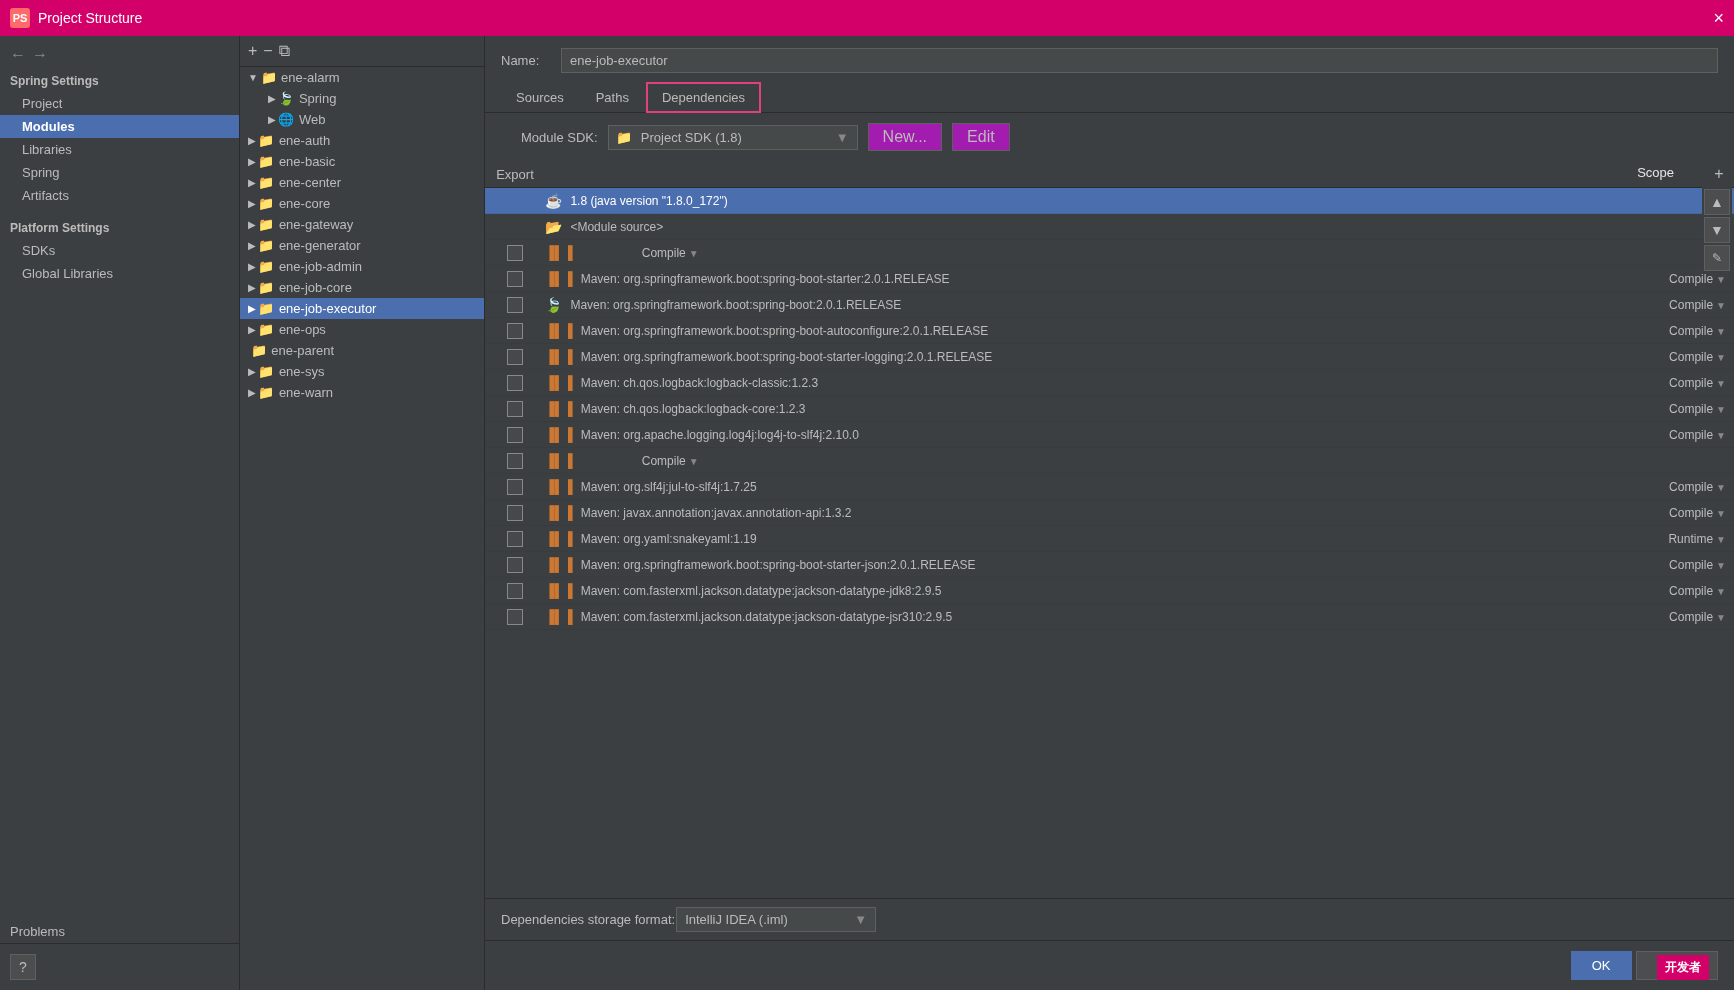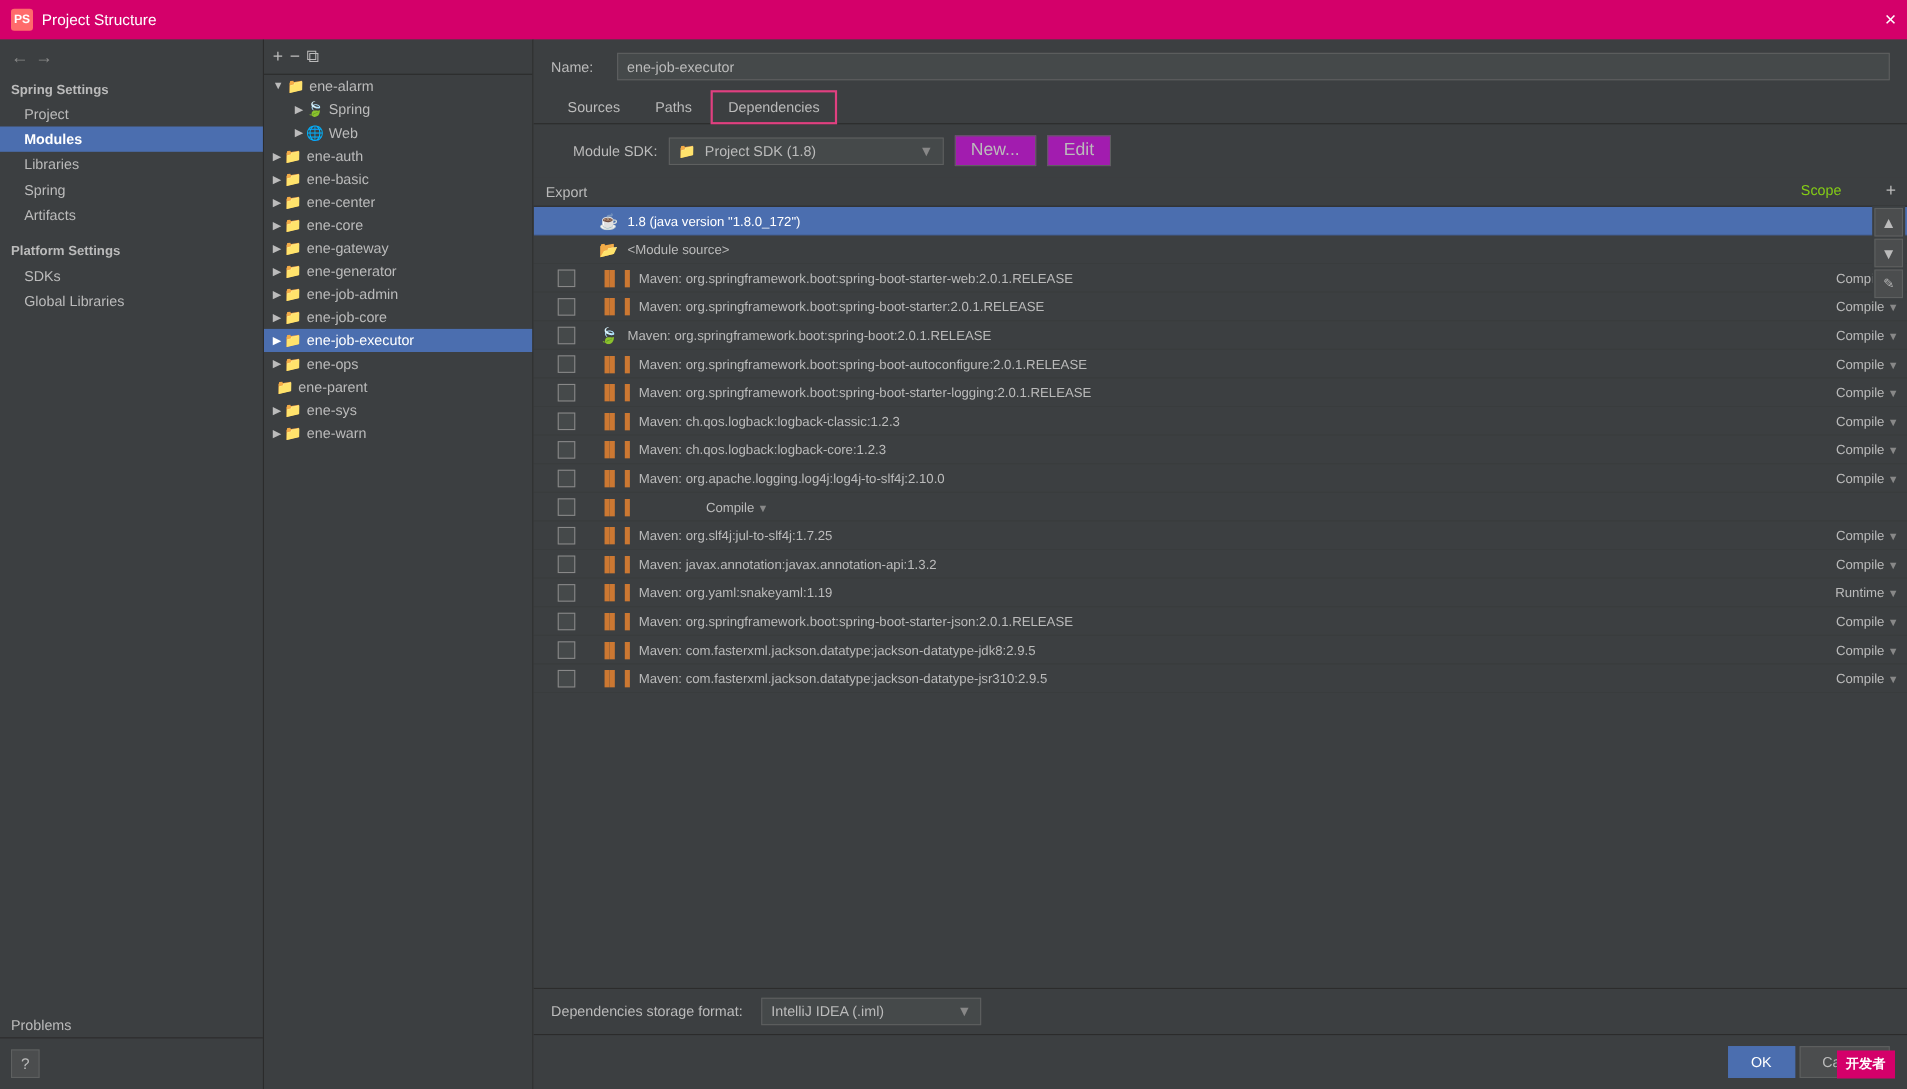--- a/index.html
+++ b/index.html
@@ -183,21 +183,21 @@
       overflow: hidden;
       position: relative;
     }
     .deps-header {
       display: flex;
       background: #3c3f41;
       border-bottom: 1px solid #2b2b2b;
       padding: 4px 0;
     }
     .deps-header-export { width: 60px; padding: 0 8px; color: #bbbbbb; }
-    .deps-header-scope { width: 130px; color: #84cc16; text-align: right; padding-right: 30px; }
+    .deps-header-scope { width: 130px; color: #e5e5e5; text-align: right; padding-right: 30px; }
     .deps-header-add { width: 30px; color: #bbbbbb; text-align: center; font-size: 16px; cursor: pointer; }
 
     .deps-list {
       flex: 1;
       overflow-y: auto;
       background: #3c3f41;
     }
     .dep-row {
       display: flex;
       align-items: center;
@@ -225,21 +225,21 @@
       align-items: center;
       justify-content: center;
       font-size: 14px;
     }
 
     
     .storage-row {
       display: flex;
       align-items: center;
       padding: 8px 16px;
-      gap: 17px;
+      gap: 1px;
       border-top: 1px solid #2b2b2b;
     }
     .storage-label { color: #bbbbbb; font-size: 13px; }
     .storage-select {
       display: flex;
       align-items: center;
       background: #45494a;
       border: 1px solid #5e6060;
       padding: 4px 8px;
       min-width: 200px;
@@ -268,21 +268,21 @@
     .footer-btn.primary {
       background: #4b6eaf;
       color: white;
       border-color: #4b6eaf;
     }
 
     
     .watermark {
       position: fixed;
       bottom: 10px;
-      right: 12px;
+      right: 25px;
       background: #d4006a;
       color: white;
       padding: 4px 8px;
       font-size: 12px;
       font-weight: bold;
       margin-left: 19px;
     }
 
     
     .maven-icon { color: #cc7832; font-size: 13px; }
@@ -462,21 +462,20 @@
           <span class="dep-icon module-source-icon" style="color:#6897bb;">📂</span>
           <span class="dep-name">&lt;Module source&gt;</span>
           <div class="dep-scope"></div>
         </div>
 
         <div class="dep-row">
           <div class="dep-export">
             <div class="dep-check"></div>
           </div>
           <span class="dep-icon maven-icon">▐▌▐</span>
-          <span class="dep-name">Maven: org.springframework.boot:spring-boot-starter-web:2.0.1.RELEASE</span>
           <div class="dep-scope">Compile<span class="dep-scope-arrow">▼</span></div>
         </div>
 
         <div class="dep-row">
           <div class="dep-export">
             <div class="dep-check"></div>
           </div>
           <span class="dep-icon maven-icon">▐▌▐</span>
           <span class="dep-name">Maven: org.springframework.boot:spring-boot-starter:2.0.1.RELEASE</span>
           <div class="dep-scope">Compile<span class="dep-scope-arrow">▼</span></div>

